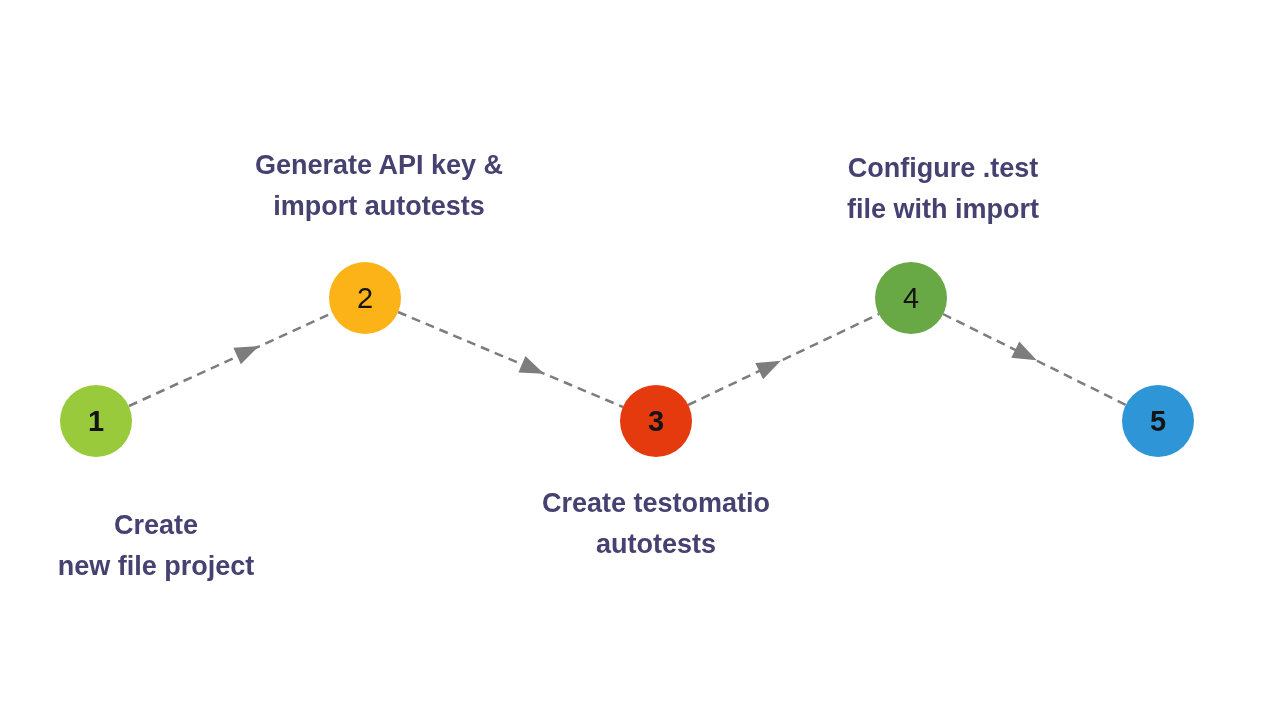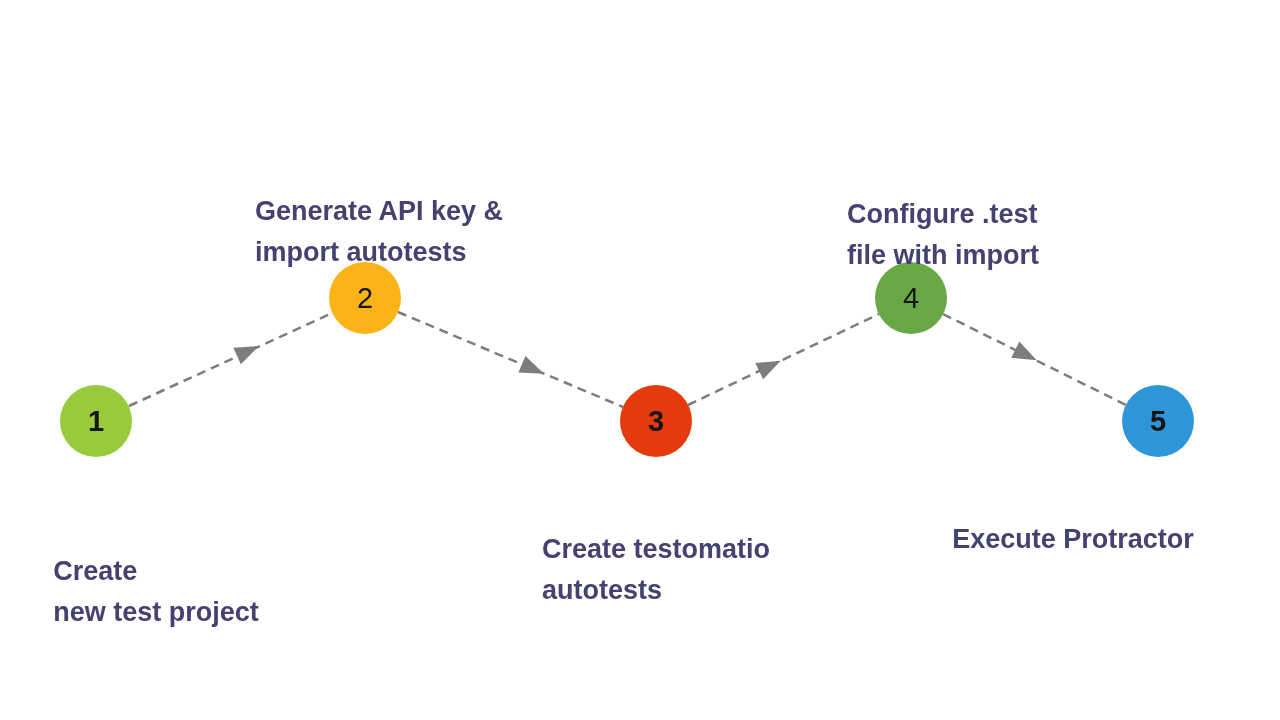--- a/index.html
+++ b/index.html
@@ -29,26 +29,26 @@
   .num {
     font-family: "Liberation Sans", sans-serif;
     font-size: 29px;
     fill: var(--number-color, #141414);
     text-anchor: middle;
   }
   .num.bold { font-weight: bold; }
   .label {
     position: absolute;
     transform: translateX(-50%);
+    text-align: center;
     font-size: 27px;
     line-height: 41px;
     font-weight: 600;
     color: var(--text-color, #454170);
     white-space: nowrap;
-    margin-top: 46px;
   }
   .label span { display: block; }
 </style>
 </head>
 <body style="background: rgb(255, 255, 255);">
 
 <div class="canvas">
 
   <svg class="flow-svg" width="1280" height="720" viewBox="0 0 1280 720">
 
@@ -85,35 +85,34 @@
     </g>
 
     <g>
       <circle cx="1158" cy="421" r="36" fill="#2E96D6"></circle>
       <text class="num bold" x="1158" y="431">5</text>
     </g>
   </svg>
 
   <div class="label" style="left:156px; top:505px;">
     <span>Create</span>
-    <span>new test project</span>
+    <span>new file project</span>
   </div>
 
   <div class="label" style="left:379px; top:145px;">
     <span>Generate API key &amp;</span>
     <span>import autotests</span>
   </div>
 
   <div class="label" style="left:656px; top:483px;">
     <span>Create testomatio</span>
     <span>autotests</span>
   </div>
 
   <div class="label" style="left:943px; top:148px;">
     <span>Configure .test</span>
     <span>file with import</span>
   </div>
 
   <div class="label" style="left:1073px; top:473px;">
-    <span>Execute Protractor</span>
   </div>
 
 </div>
 
 </body></html>

